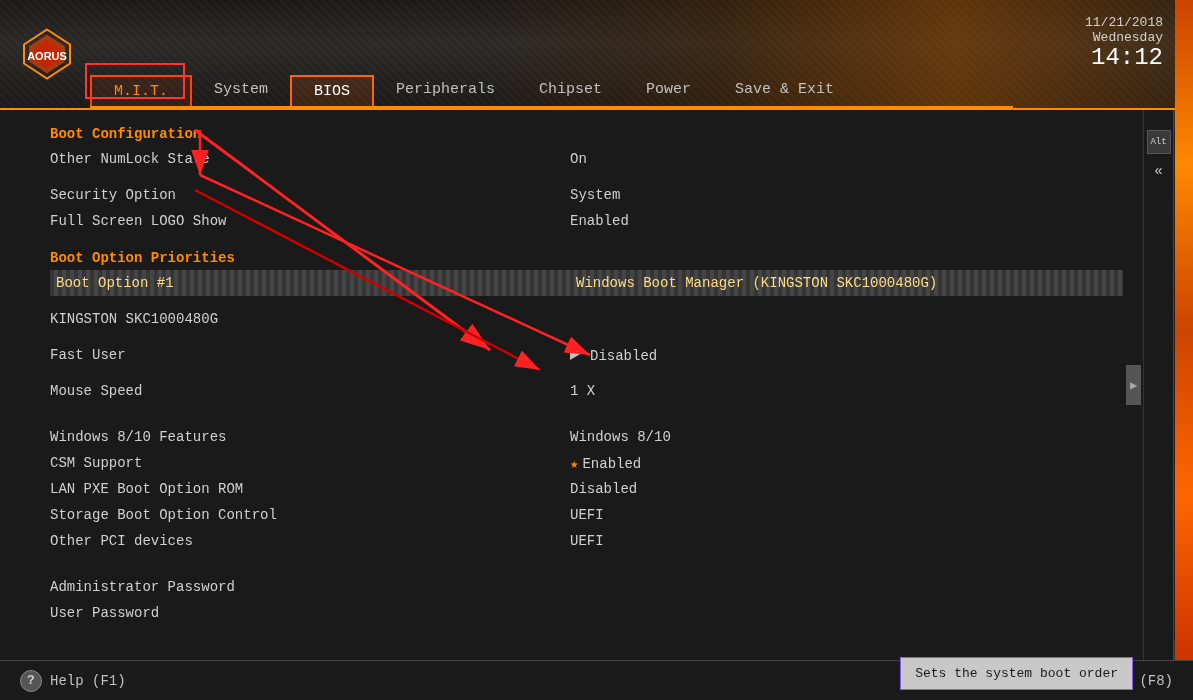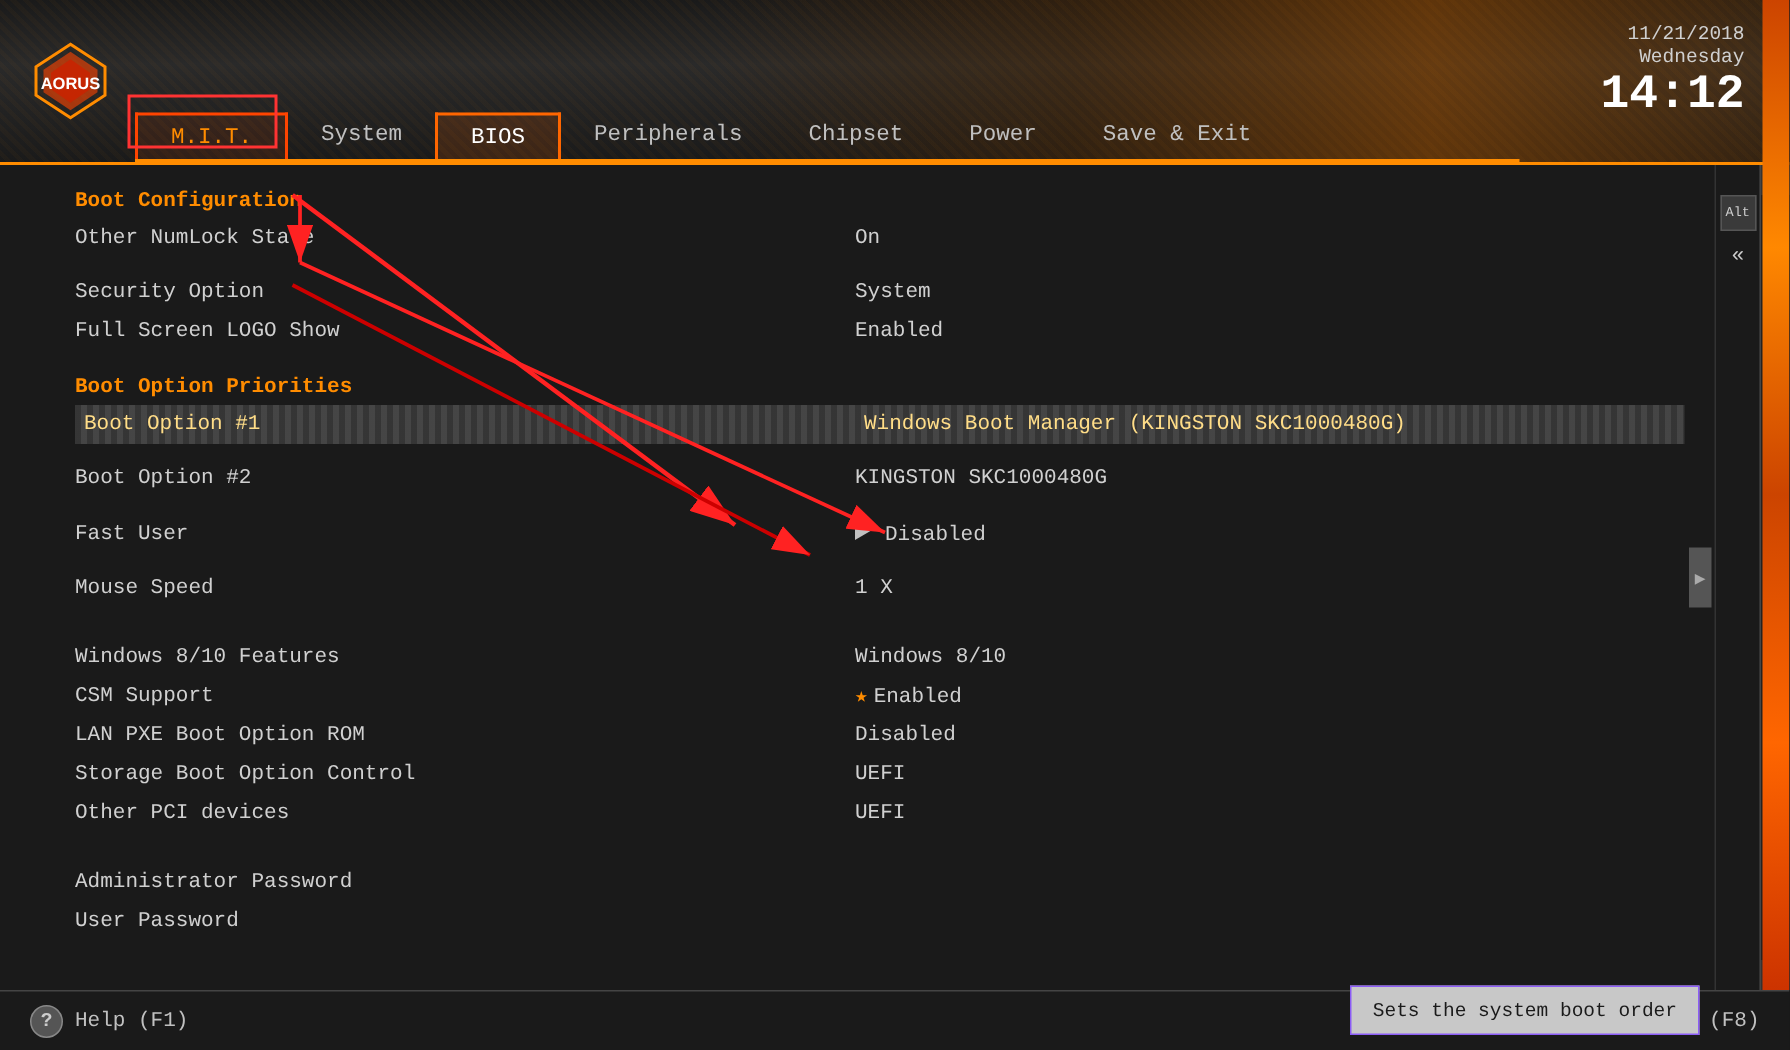--- a/index.html
+++ b/index.html
@@ -68,25 +68,24 @@
       text-align: right;
       z-index: 2;
     }
 
     .datetime .date {
       font-size: 13px;
       color: #d0d0d0;
     }
 
     .datetime .time {
-      font-size: 32px;
-      font-weight: bold;
+      font-size: 24px;
+      font-weight: normal;
       color: #ffffff;
       line-height: 1.1;
-      text-align: center;
     }
 
     
     .nav-tabs {
       position: absolute;
       bottom: 0;
       left: 90px;
       right: 180px;
       display: flex;
       z-index: 2;
@@ -493,21 +492,20 @@
     <div class="section-title">Boot Option Priorities</div>
 
     <div class="setting-row highlighted">
       <span class="setting-label">Boot Option #1</span>
       <span class="setting-value">Windows Boot Manager (KINGSTON SKC1000480G)</span>
     </div>
 
     <div class="spacer"></div>
 
     <div class="setting-row">
-      <span class="setting-label">Boot Option #2</span>
       <span class="setting-value">KINGSTON SKC1000480G</span>
     </div>
 
     <div class="spacer"></div>
 
     <div class="setting-row">
       <span class="setting-label">Fast User</span>
       <span class="setting-value">
         <span class="triangle-ptr"></span>Disabled
       </span>

